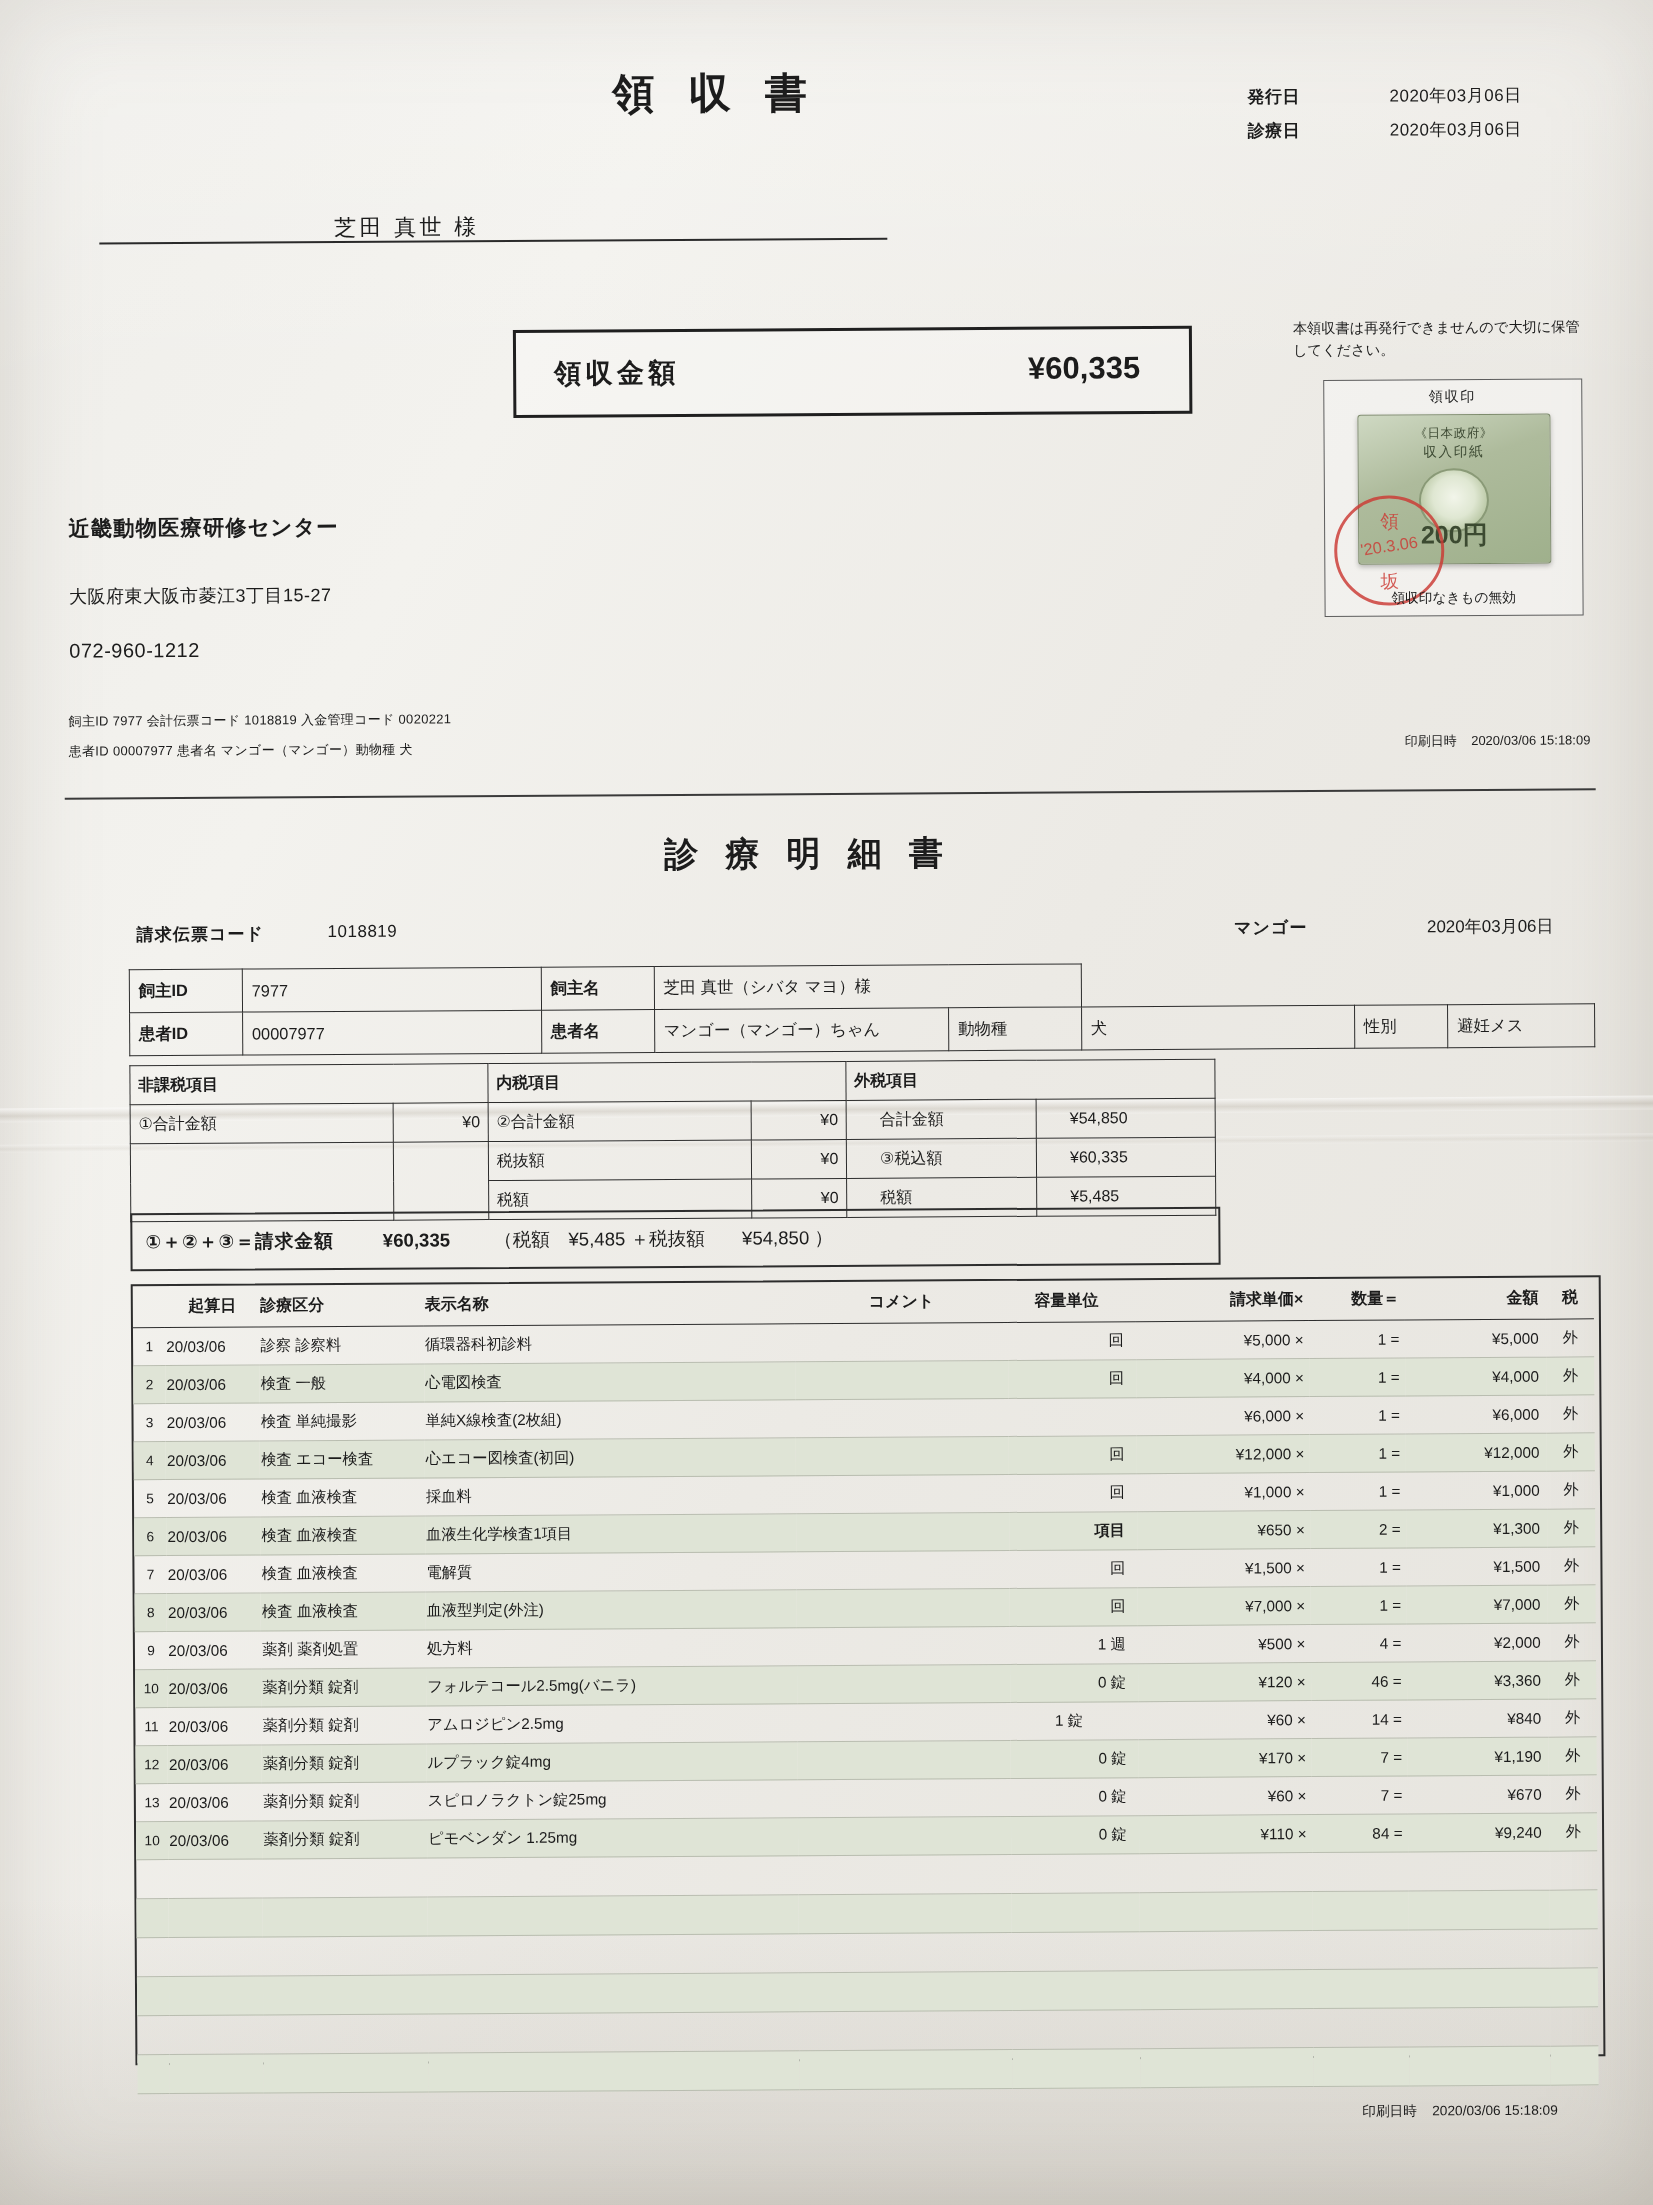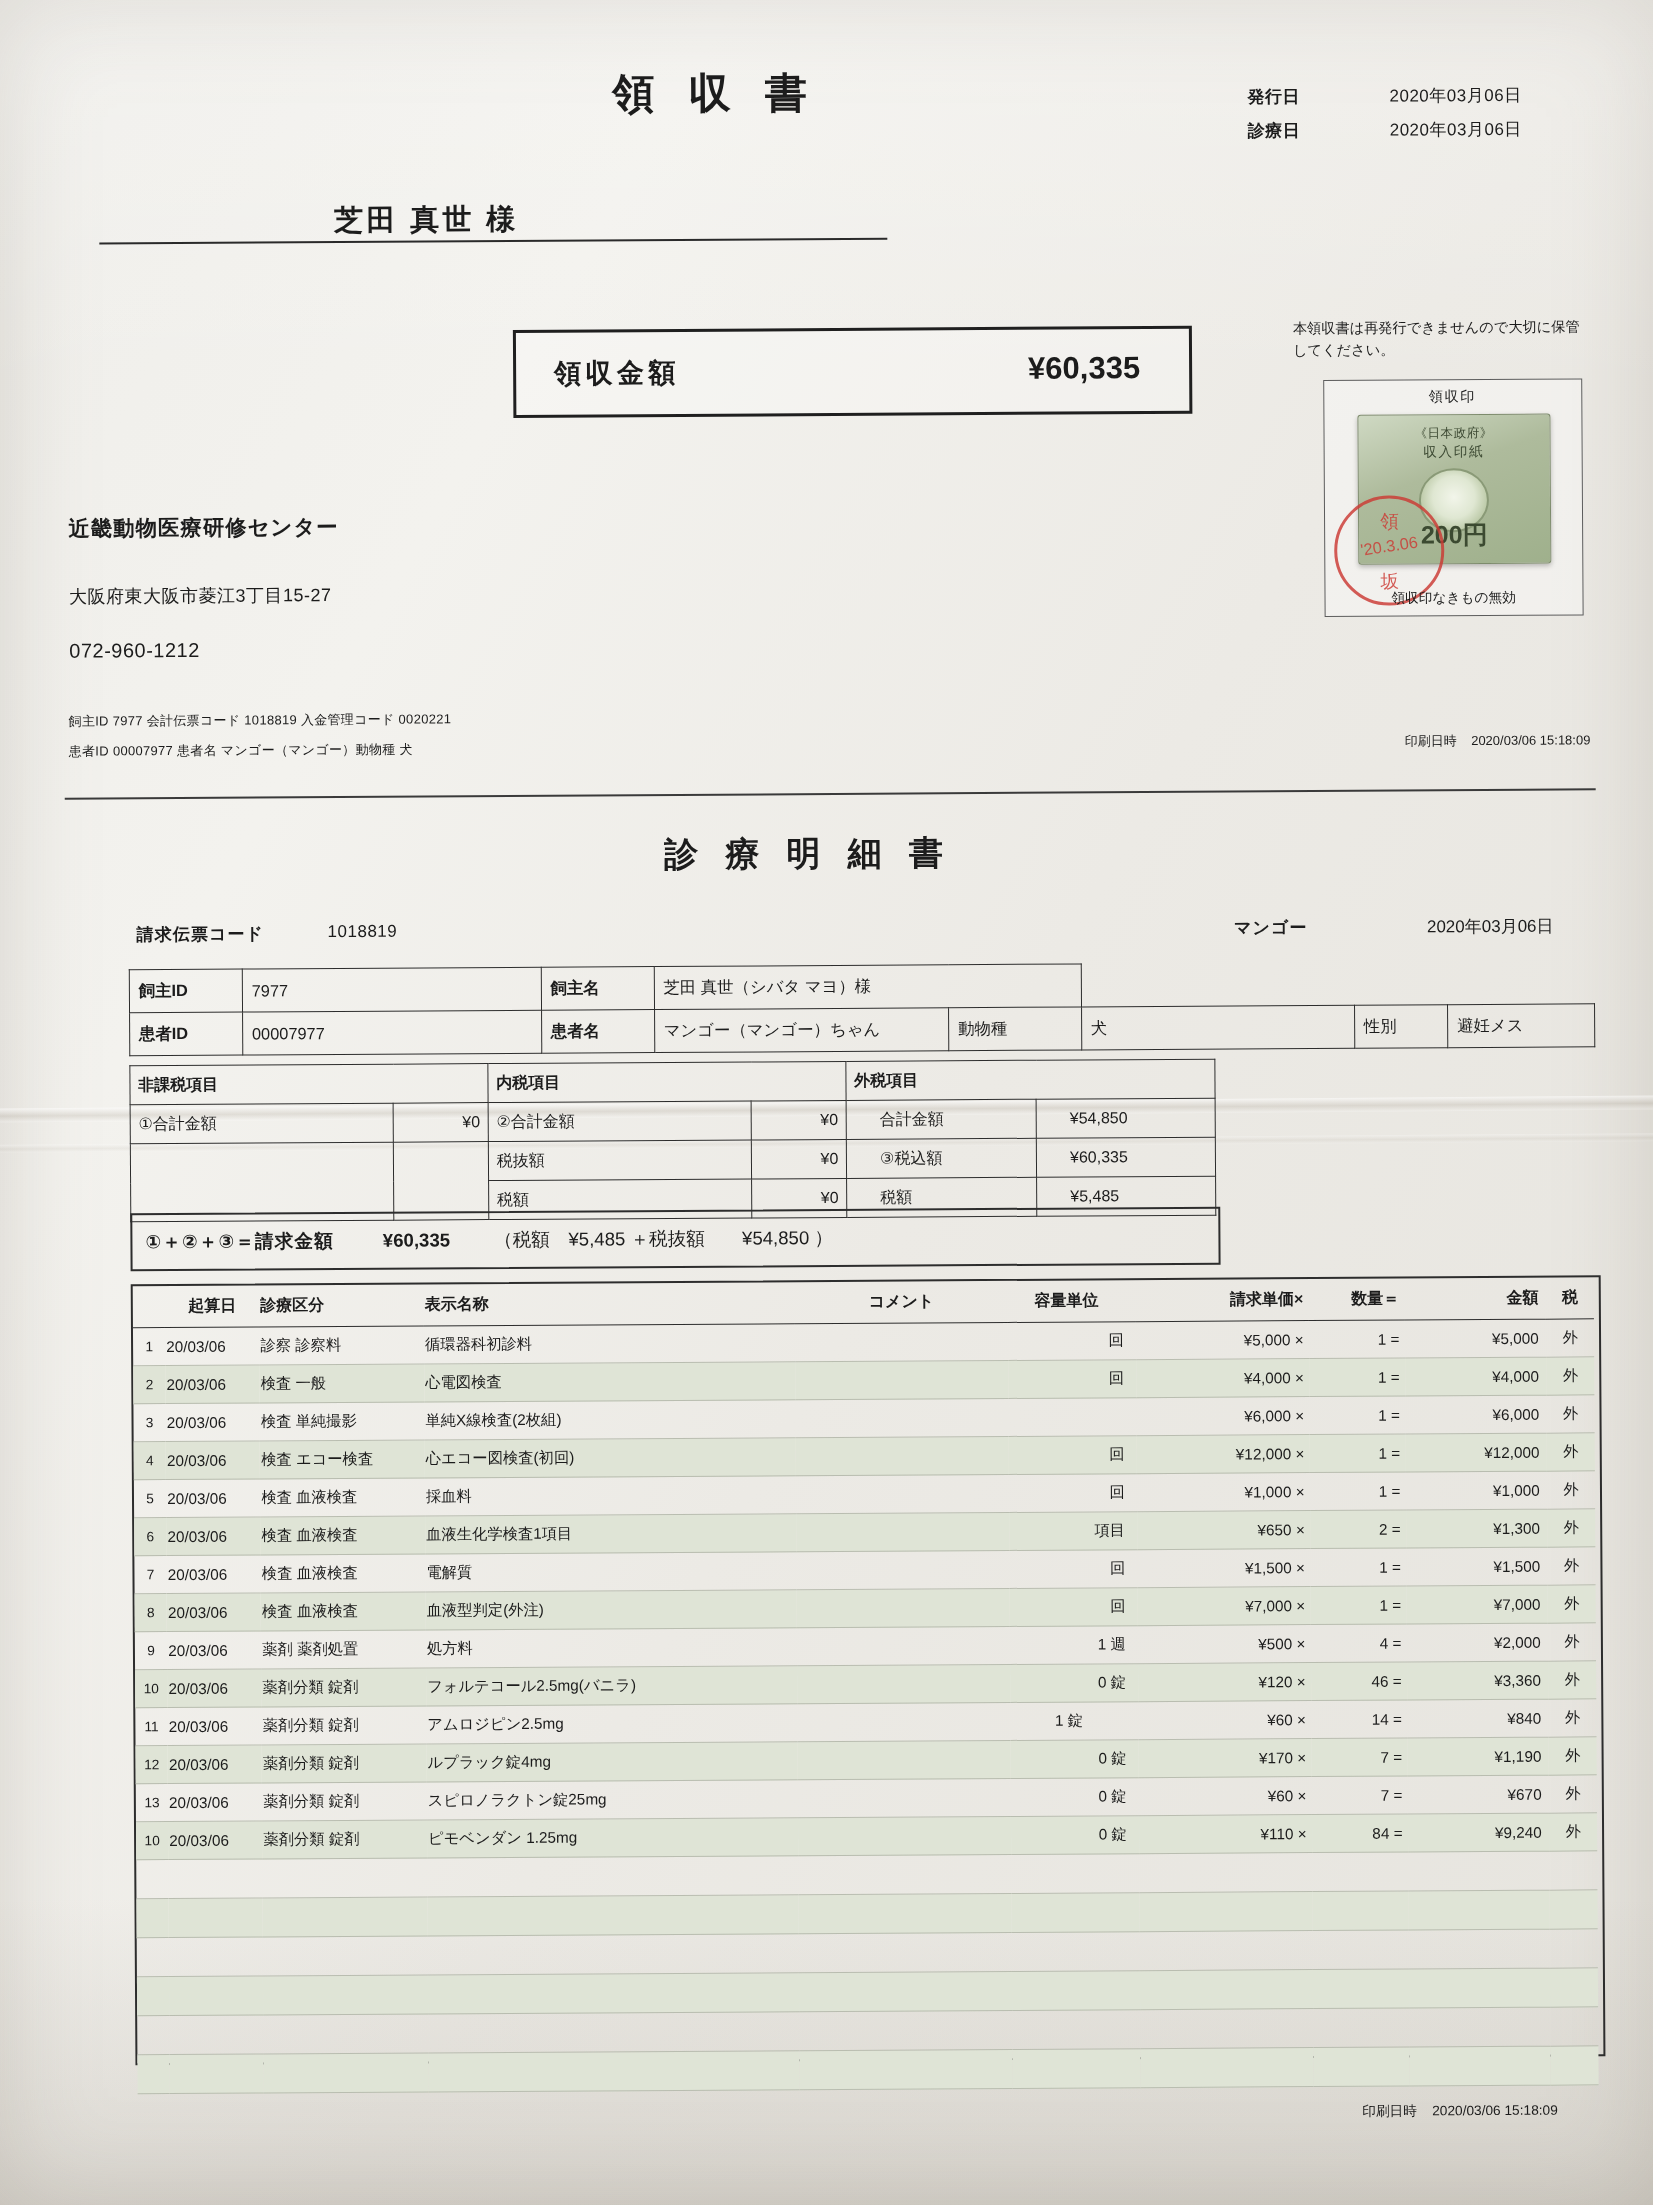--- a/index.html
+++ b/index.html
@@ -56,22 +56,22 @@
     position:absolute; left: 563px; top: 43px;
     font-size: 42px; letter-spacing: 9.8px; font-weight: 700;
     font-family: "DejaVu Sans", sans-serif;
   }
   .hdr-dates { position:absolute; right: 22px; top: 66px; width: 339px; }
   .hdr-row { display:flex; justify-content: space-between; font-size: 17px; margin-bottom: 11px; letter-spacing:0.5px;}
   .hdr-row .lab { font-weight:600; }
   .hdr-row .val { width: 197px; }
 
   .addressee {
-    position:absolute; left: 284px; top: 176px;
-    font-size: 29px; letter-spacing: 3.3px; font-weight:700;
+    position:absolute; left: 284px; top: 188px;
+    font-size: 22px; letter-spacing: 3.3px; font-weight:400;
   }
   .addressee-rule {
     position:absolute; left: 49px; top: 216px; width: 788px; height:1.6px; background:#2a2a2a;
   }
 
   
   .amount-box {
     position:absolute; left: 462px; top: 306px; width: 673px; height: 82px;
     border: 3.8px solid #1f1f1f; background: rgba(255,255,255,0.25);
   }
@@ -389,21 +389,21 @@
           <td class="c-qty">1 =</td>
           <td class="c-amt">¥1,000</td>
           <td class="c-tax">外</td>
         </tr>
         <tr class="alt">
           <td class="c-no">6</td>
           <td class="c-date">20/03/06</td>
           <td class="c-cat">検査 血液検査</td>
           <td class="c-name">血液生化学検査1項目</td>
           <td class="c-comment"></td>
-          <td class="c-unit" style="text-align: right;">項目</td>
+          <td class="c-unit" style="text-align: right; font-weight: bold;">項目</td>
           <td class="c-price">¥650 ×</td>
           <td class="c-qty">2 =</td>
           <td class="c-amt">¥1,300</td>
           <td class="c-tax">外</td>
         </tr>
         <tr>
           <td class="c-no">7</td>
           <td class="c-date">20/03/06</td>
           <td class="c-cat">検査 血液検査</td>
           <td class="c-name">電解質</td>

